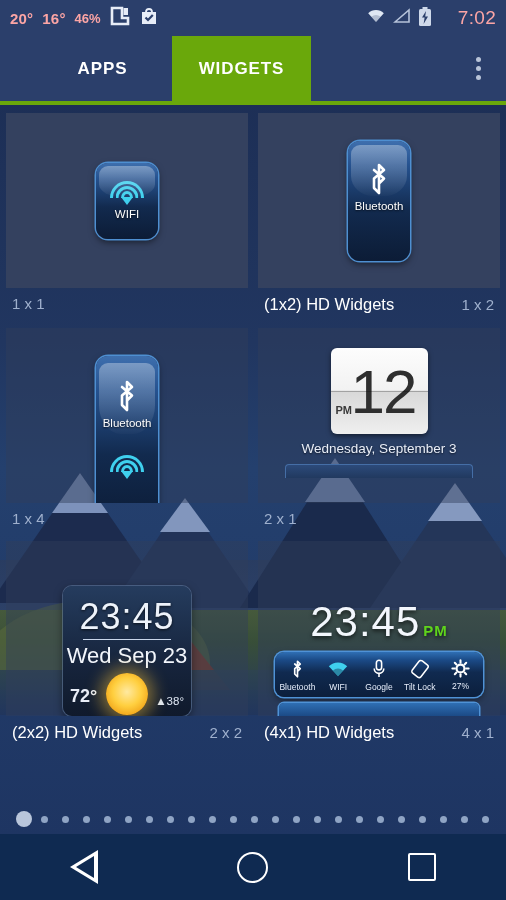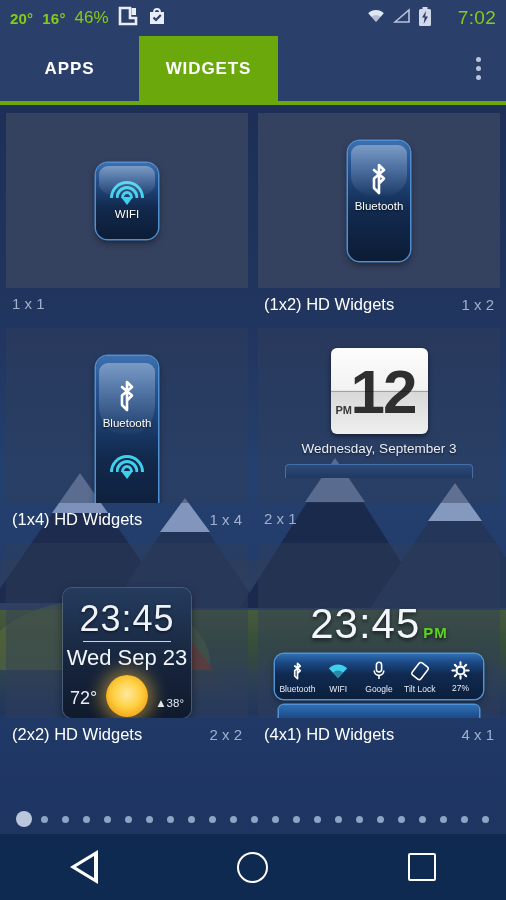--- a/index.html
+++ b/index.html
@@ -46,34 +46,35 @@
     position:absolute; left:120px; top:655px; width:0;height:0;
     border-left:28px solid transparent; border-right:28px solid transparent;
     border-bottom:38px solid #6d2a1d; opacity:.7;
   }
 
   
   #statusbar {
     position:relative; z-index:5;
     height:36px; background:#2b3f6b;
     display:flex; align-items:center; padding:0 10px;
-    color:#84cc16;
+    color:#fca5a5;
   }
   .sb-left { display:flex; align-items:center; gap:9px; flex:1; }
   .sb-temp { font-size:15px; font-weight:bold; letter-spacing:.2px; }
-  .sb-pct { font-size:17px; font-weight:normal; }
+  .sb-pct { font-size:13px; font-weight:bold; }
   .sb-right { display:flex; align-items:center; gap:7px; }
   .clock-txt { font-size:19px; font-weight:400; letter-spacing:.3px;margin-left:19px; }
 
   
   #tabbar {
     position:relative; z-index:5;
     height:69px; background:#2b3f6b;
     display:flex; align-items:stretch;
     border-bottom:4px solid #6aa80b;
+    padding-left:33px;
   }
   .tab {
     display:flex; align-items:center; justify-content:center;
     width:139px; color:#ffffff; font-size:17px; font-weight:bold;
     letter-spacing:.9px;
   }
   .tab.active { background:#6aa80b; }
   .tab-spacer { flex:1; }
   #overflow {
     width:56px; display:flex; flex-direction:column; align-items:center;
@@ -145,21 +146,21 @@
   }
   .flip-row { display:flex; gap:3px; }
   .flip-card {
     position:relative; width:97px; height:86px; border-radius:6px;
     background:linear-gradient(180deg,#fdfdfd 0%,#f2f2f2 49%,#d8d8d8 50%,#efefef 100%);
     box-shadow:0 2px 5px rgba(0,0,0,.5);
     display:flex; align-items:center; justify-content:center;
     overflow:hidden;
   }
   .flip-card .num {
-    font-size:62px; font-weight:bold; color:#2f2f2f;
+    font-size:62px; font-weight:normal; color:#2f2f2f;
     font-family:"Liberation Sans", sans-serif; letter-spacing:-2px;margin-left:8px;
   }
   .flip-card::before {
     content:""; position:absolute; left:0;right:0;top:50%;height:1px;
     background:rgba(0,0,0,.25);
   }
   .ampm {
     position:absolute; left:5px; bottom:18px;
     font-size:11px; font-weight:bold; color:#3a3a3a;
   }
@@ -186,21 +187,21 @@
     text-shadow:0 1px 3px rgba(0,0,0,.7);
   }
   .w22 hr {
     width:88px; border:none; border-top:1px solid #c9d6ea; margin:1px 0 3px 0;
   }
   .w22 .d { color:#f2f6fc; font-size:22px; }
   .w22 .wrow {
     margin-top:4px; width:100%; display:flex; align-items:flex-end;
     justify-content:space-between; padding:0 7px; position:relative; height:34px;
   }
-  .w22 .deg { color:#e9eef8; font-size:18px; }
+  .w22 .deg { color:#e9eef8; font-size:18px;font-weight:bold; }
   .w22 .hi { color:#dfe7f3; font-size:11.5px; }
   .sun {
     position:absolute; left:50%; transform:translateX(-50%); bottom:-8px;
     width:42px; height:42px; border-radius:50%;
     background:radial-gradient(circle at 50% 45%,#ffe9a0 0%,#ffcf3f 45%,#f2a81c 75%,#e8941a 100%);
     box-shadow:0 0 16px 6px rgba(255,200,60,.45);
   }
 
   
   .w41 { width:215px; display:flex; flex-direction:column; align-items:center; }
@@ -380,21 +381,20 @@
         <div class="lbl">Bluetooth</div>
         <div class="wifi-arcs" style="margin-top:26px;">
           <span class="a1"></span>
             <span class="a2"></span>
             <span class="a3"></span>
             <span class="dot"></span>
         </div>
       </div>
     </div>
     <div class="cap">
-      <span class="cap-name">(1x4) HD Widgets</span>
       <span class="cap-size">1 x 4</span>
     </div>
   </div>
 
   <div class="cell translucent">
     <div class="preview" style="align-items:flex-start;padding-top:20px;">
       <div class="flip">
         <div class="flip-row">
           <div class="flip-card">
             <span class="ampm">PM</span>

